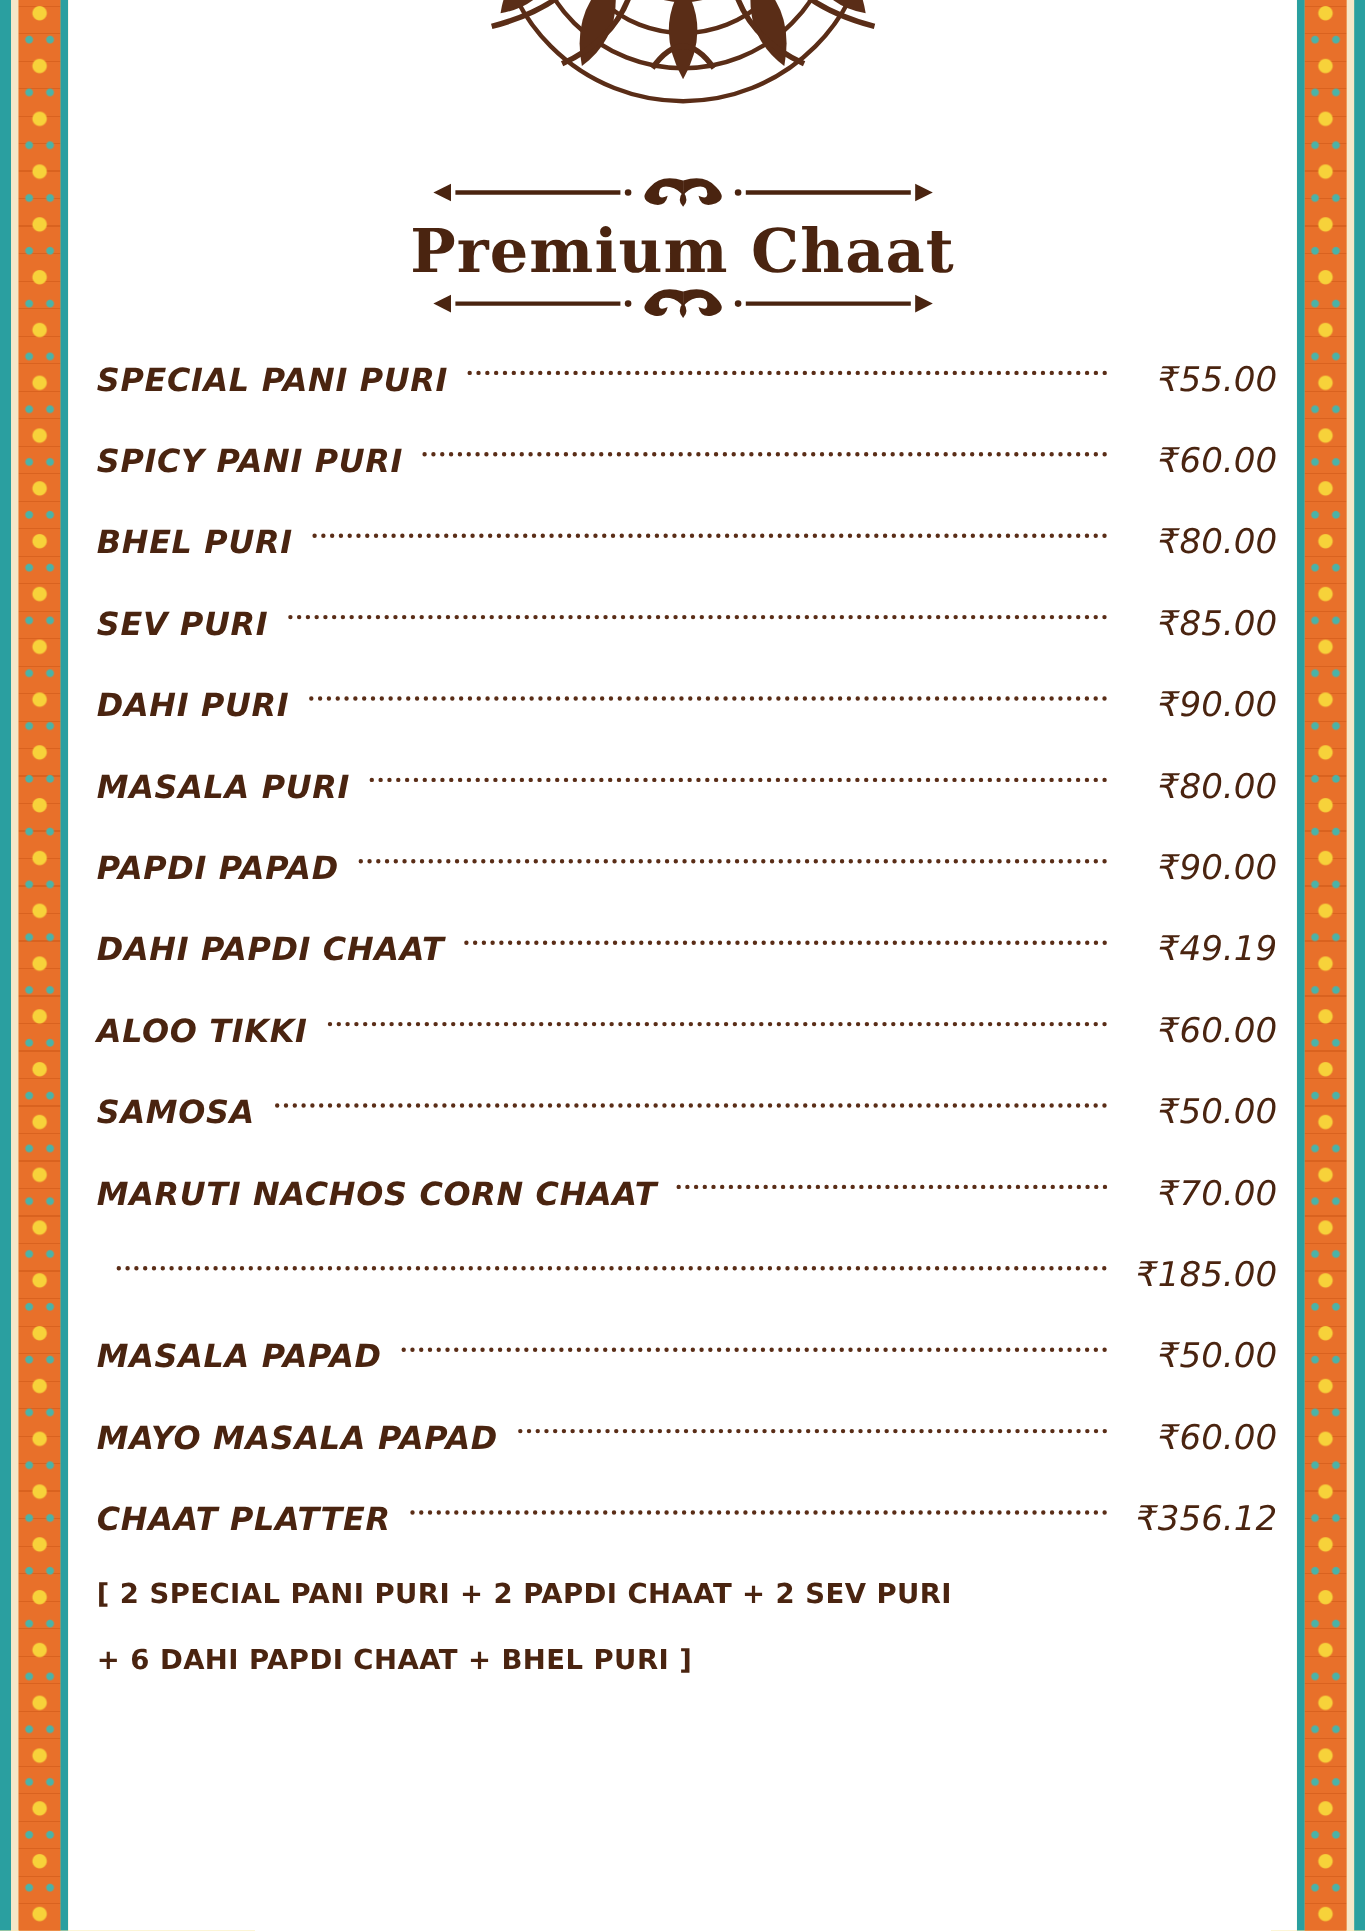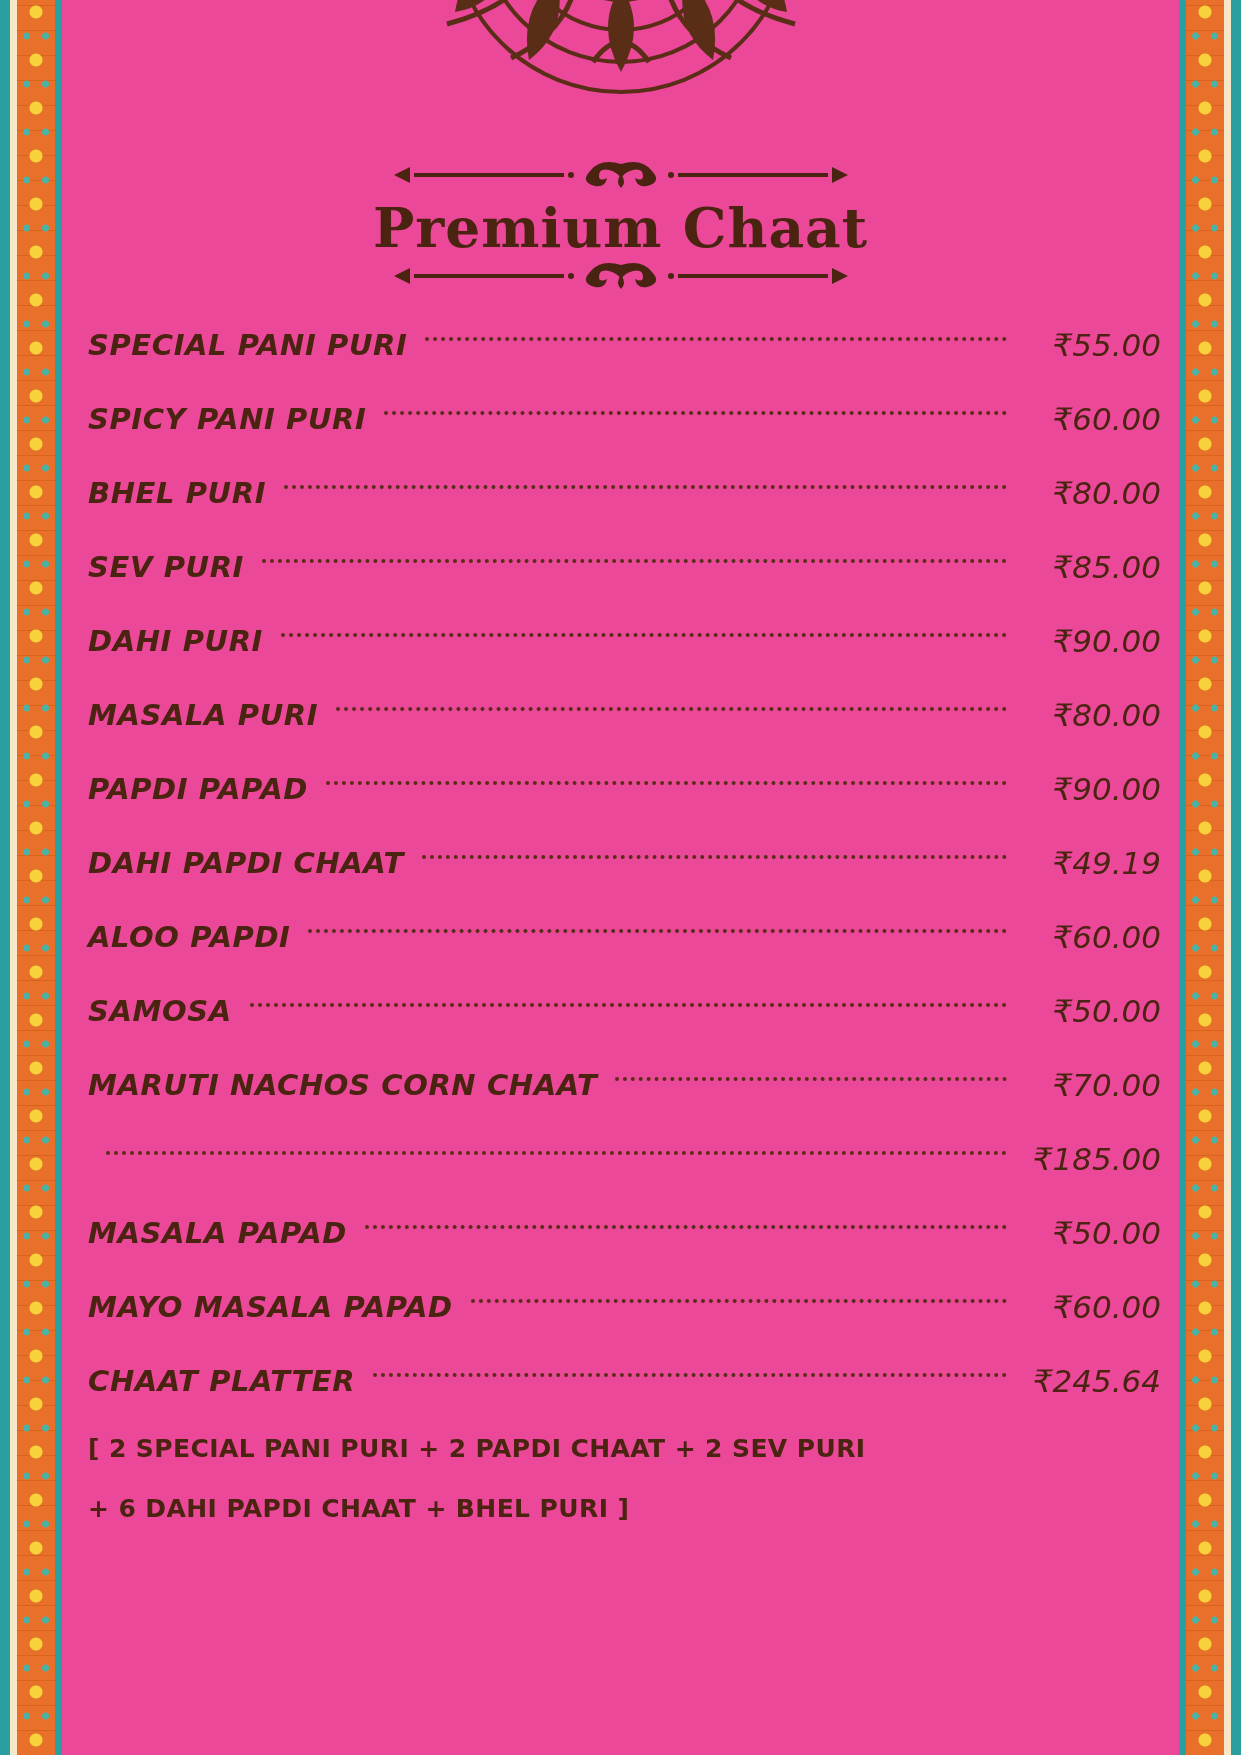--- a/index.html
+++ b/index.html
@@ -66,21 +66,21 @@
   .side-border.right .orange     { right: 17px; }
   .side-border.right .teal-inner { right: 55px; }
 
   
   .page {
     position: absolute;
     left: 62px;
     right: 62px;
     top: 0;
     bottom: 0;
-    background: #ec4899;
+    background: #ffffff;
   }
 
   .mandala {
     position: absolute;
     top: -228px;
     left: 50%;
     transform: translateX(-50%);
     width: 520px;
     height: 400px;
     color: #5a2d17;
@@ -286,21 +286,21 @@
       <span class="name">PAPDI PAPAD</span>
       <span class="dots"></span>
       <span class="price">₹90.00</span>
     </div>
     <div class="row">
       <span class="name">DAHI PAPDI CHAAT</span>
       <span class="dots"></span>
       <span class="price">₹49.19</span>
     </div>
     <div class="row">
-      <span class="name">ALOO PAPDI</span>
+      <span class="name">ALOO TIKKI</span>
       <span class="dots"></span>
       <span class="price">₹60.00</span>
     </div>
     <div class="row">
       <span class="name">SAMOSA</span>
       <span class="dots"></span>
       <span class="price">₹50.00</span>
     </div>
     <div class="row">
       <span class="name">MARUTI NACHOS CORN CHAAT</span>
@@ -317,19 +317,19 @@
       <span class="price">₹50.00</span>
     </div>
     <div class="row">
       <span class="name">MAYO MASALA PAPAD</span>
       <span class="dots"></span>
       <span class="price">₹60.00</span>
     </div>
     <div class="row">
       <span class="name">CHAAT PLATTER</span>
       <span class="dots"></span>
-      <span class="price">₹245.64</span>
+      <span class="price">₹356.12</span>
     </div>
 
     <div class="note">[ 2 SPECIAL PANI PURI + 2 PAPDI CHAAT + 2 SEV PURI</div>
     <div class="note">+ 6 DAHI PAPDI CHAAT + BHEL PURI ]</div>
   </div>
 </div>
 
 </body></html>

